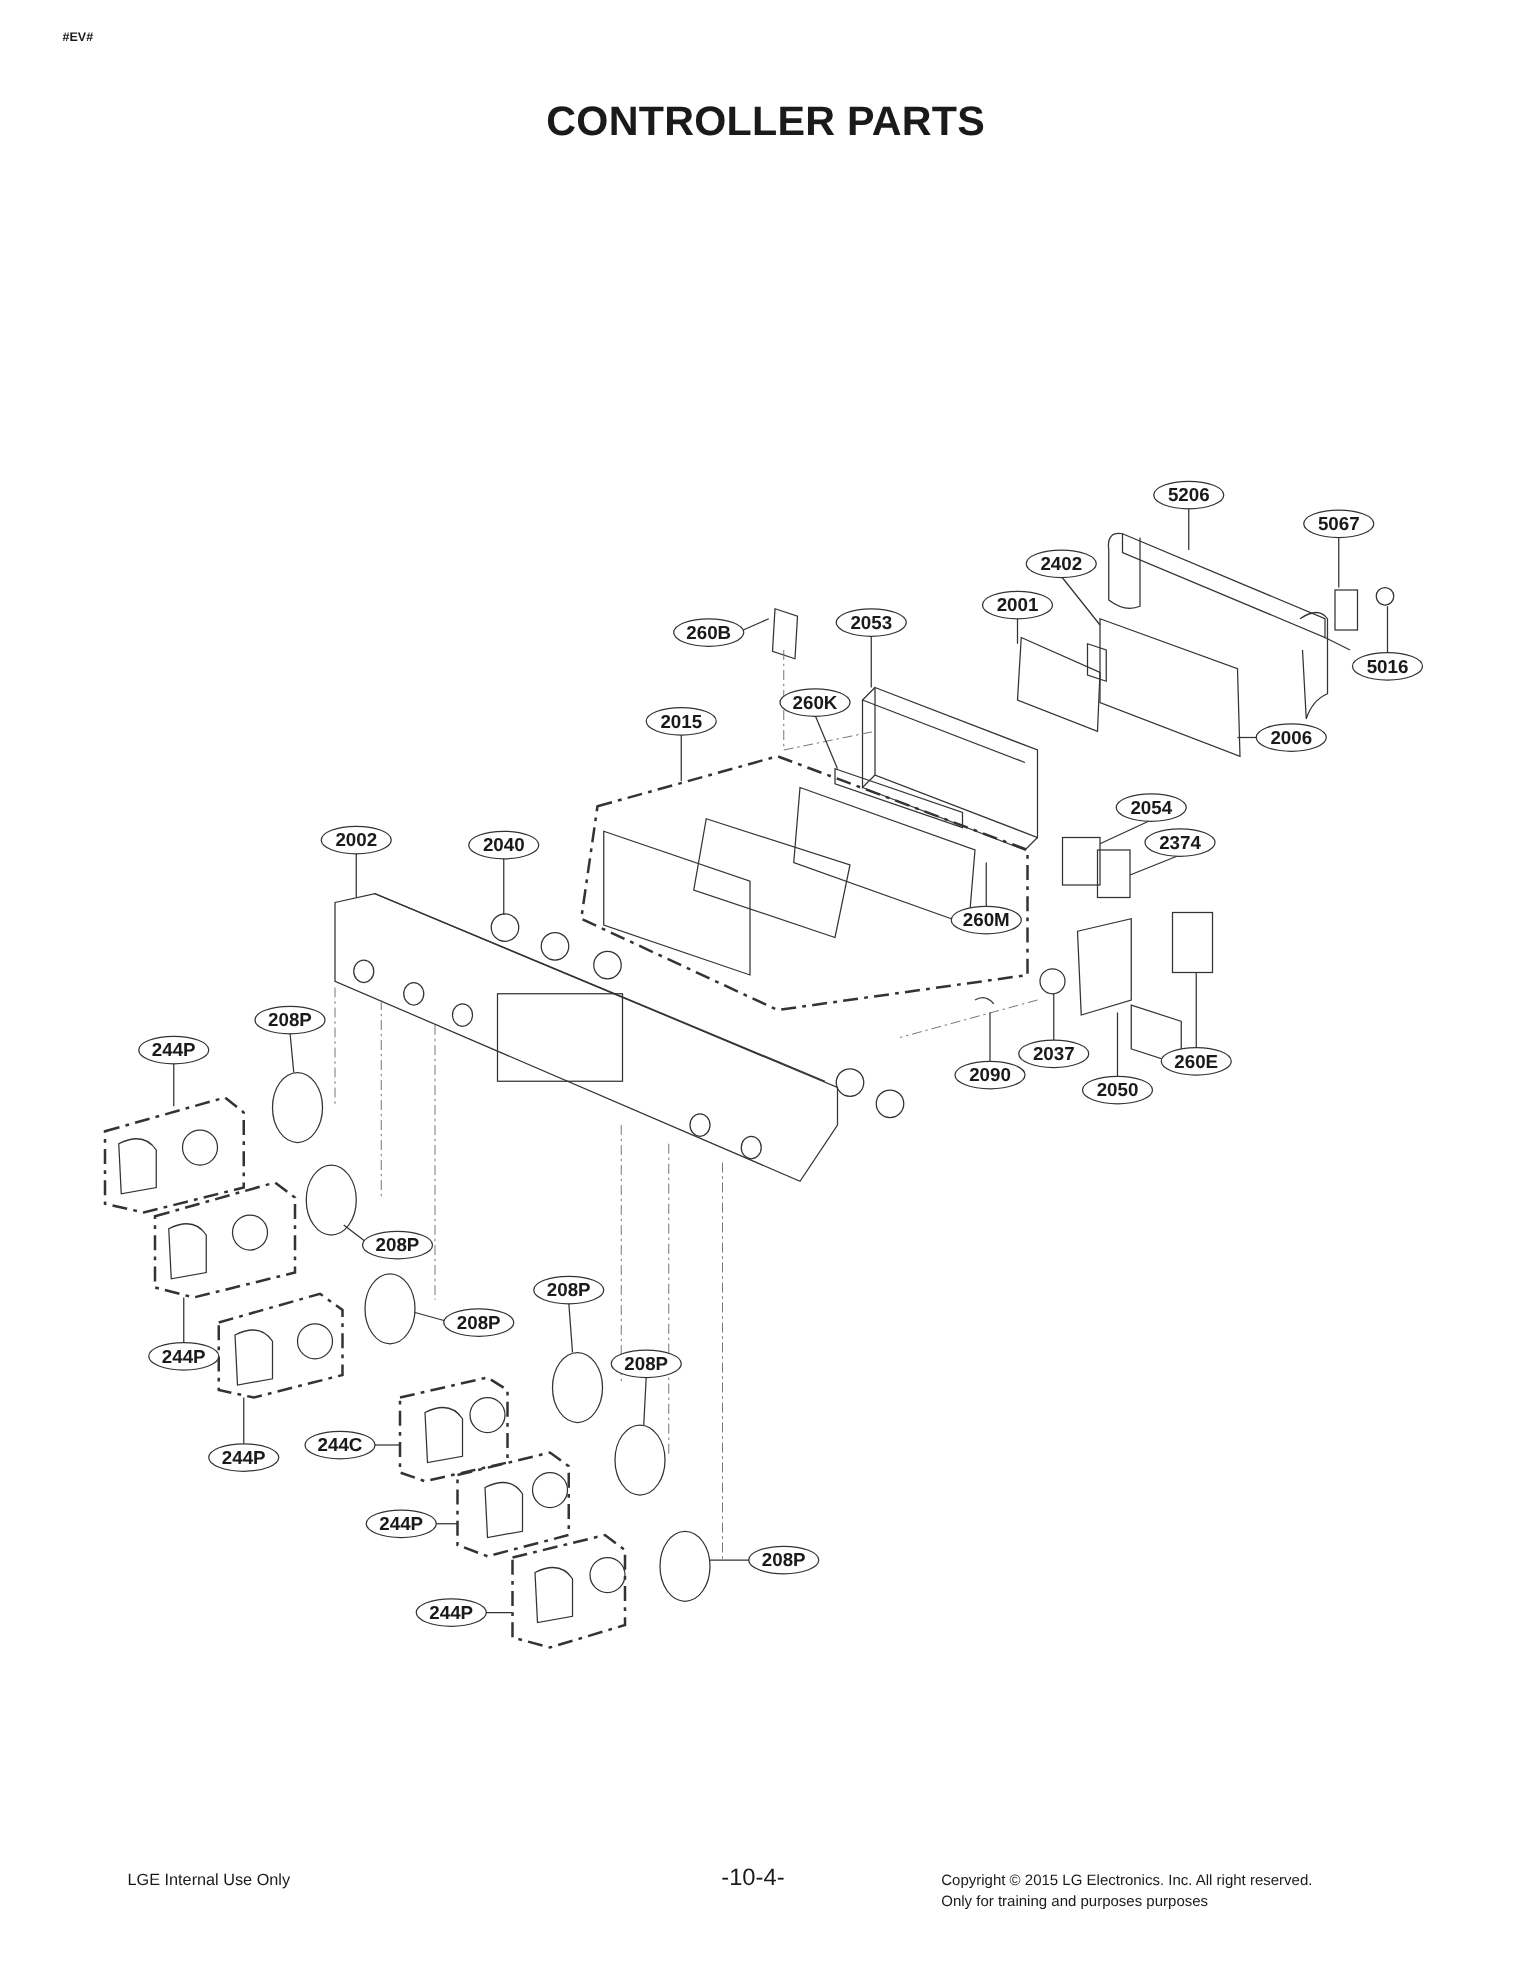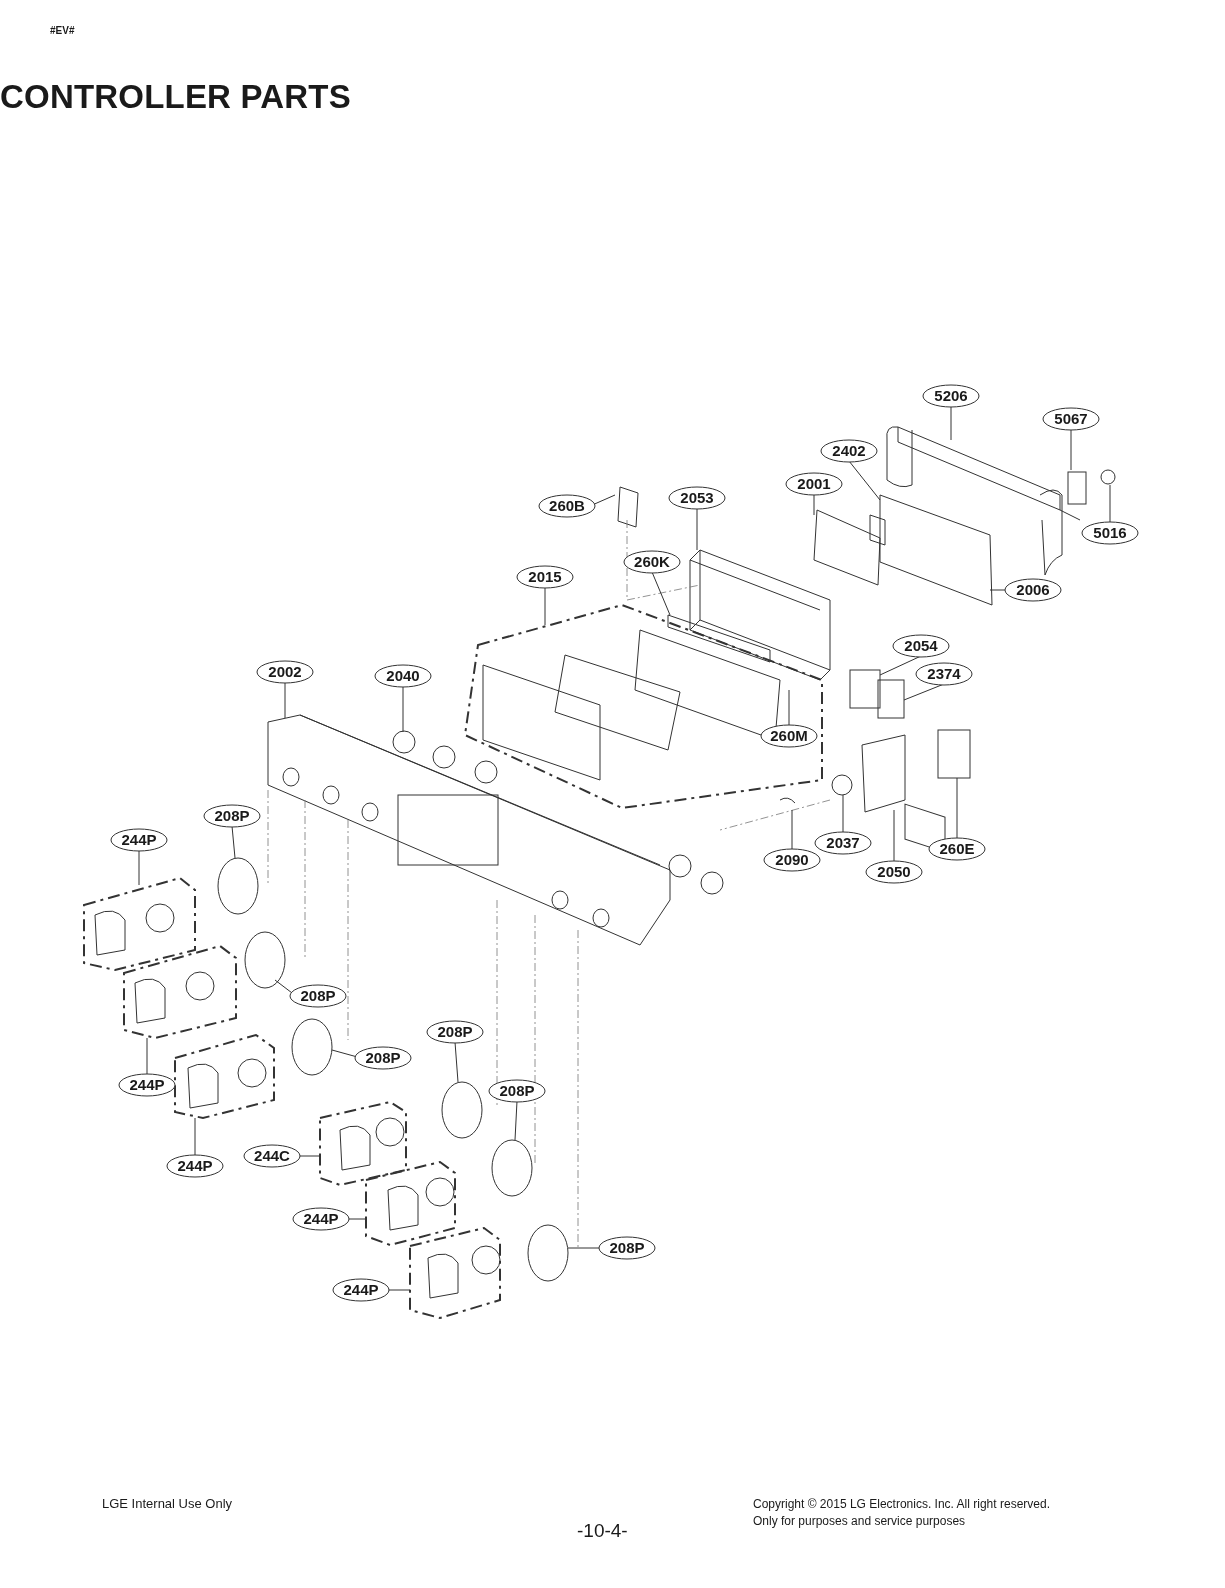--- a/index.html
+++ b/index.html
@@ -1,22 +1,22 @@
 <!DOCTYPE html>
 <html><head>
 <meta charset="utf-8">
 <style>
   html, body { margin:0; padding:0; background:#ffffff; }
   body { width:1225px; height:1588px; position:relative; overflow:hidden; font-family:"Liberation Sans", sans-serif; color:#1a1a1a; }
   .doc-code { position:absolute; left:27px; top:25px; font-size:10px; font-weight:bold;margin-left:23px; }
-  .title { position:absolute; left:0; width:1225px; top:78px; font-size:33px; font-weight:bold; letter-spacing:0.2px; }
+  .title { position:absolute; left:0; width:1225px; top:78px; text-align:center; font-size:33px; font-weight:bold; letter-spacing:0.2px; }
   svg.diagram { position:absolute; left:0; top:0; }
   .callout-text { font-family:"Liberation Sans", sans-serif; font-weight:bold; font-size:15px; fill:#1a1a1a; }
   .footer-left { position:absolute; left:102px; top:1496px; font-size:13px; }
-  .footer-center { position:absolute; left:577px; top:1492px; font-size:19px;margin-top:28px; }
+  .footer-center { position:absolute; left:577px; top:1492px; font-size:19px; }
   .footer-right { position:absolute; left:753px; top:1496px; font-size:12px; line-height:17px; }
 </style>
 </head>
 <body>
 
 <div class="doc-code">#EV#</div>
 <div class="title">CONTROLLER PARTS</div>
 
 <svg class="diagram" width="1225" height="1588" viewBox="0 0 1225 1588" xmlns="http://www.w3.org/2000/svg">
   <g fill="none" stroke="#333" stroke-width="1">
@@ -287,14 +287,14 @@
         <ellipse cx="361" cy="1290" rx="28" ry="11" fill="#fff" stroke="#333" stroke-width="1"></ellipse>
         <text x="361" y="1295" text-anchor="middle" class="callout-text">244P</text>
       </g>
     </g>
 </svg>
 
 <div class="footer-left">LGE Internal Use Only</div>
 <div class="footer-center">-10-4-</div>
 <div class="footer-right">
   <div>Copyright © 2015 LG Electronics. Inc. All right reserved.</div>
-  <div>Only for purposes and service purposes</div>
+  <div>Only for training and purposes purposes</div>
 </div>
 
 </body></html>

